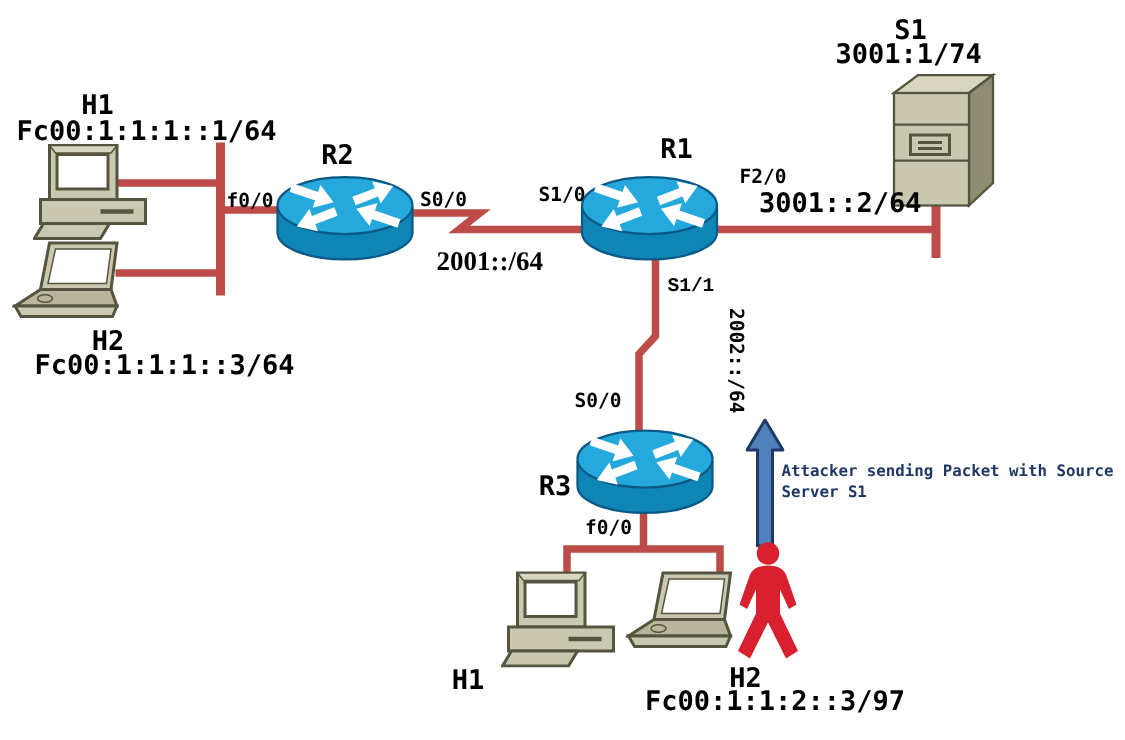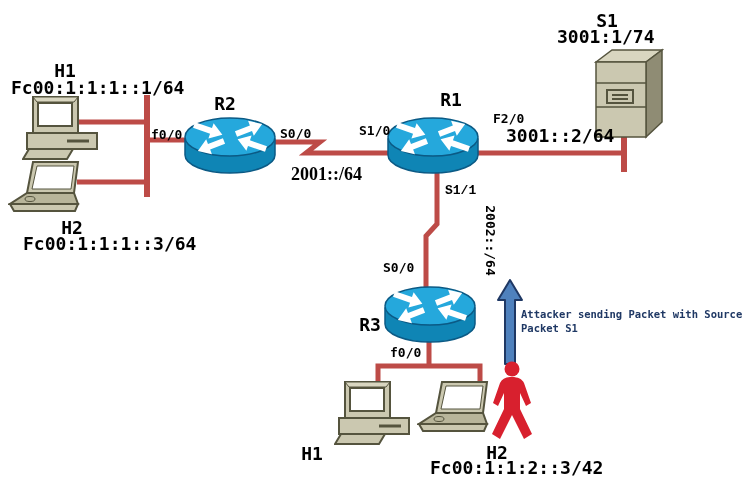--- a/index.html
+++ b/index.html
@@ -195,20 +195,20 @@
 
   <div class="lbl" style="left:291px;top:167px;font-family:Liberation Serif, serif;">2001::/64</div>
   <div class="lbl" style="left:506px;top:128px;">3001::2/64</div>
   <div class="vlabel">2002::/64</div>
 
   <div class="lbl center" style="left:582px;top:13px;width:50px;">S1</div>
   <div class="lbl" style="left:557px;top:29px;">3001:1/74</div>
 
   <div class="lbl center" style="left:287px;top:446px;width:50px;">H1</div>
   <div class="lbl center" style="left:472px;top:445px;width:50px;">H2</div>
-  <div class="lbl" style="left:430px;top:460px;">Fc00:1:1:2::3/42</div>
+  <div class="lbl" style="left:430px;top:460px;">Fc00:1:1:2::3/97</div>
 
   <div class="annotation">
     <div>Attacker sending Packet with Source</div>
-    <div>Packet S1</div>
+    <div>Server S1</div>
   </div>
 
 </div>
 
 </body></html>

